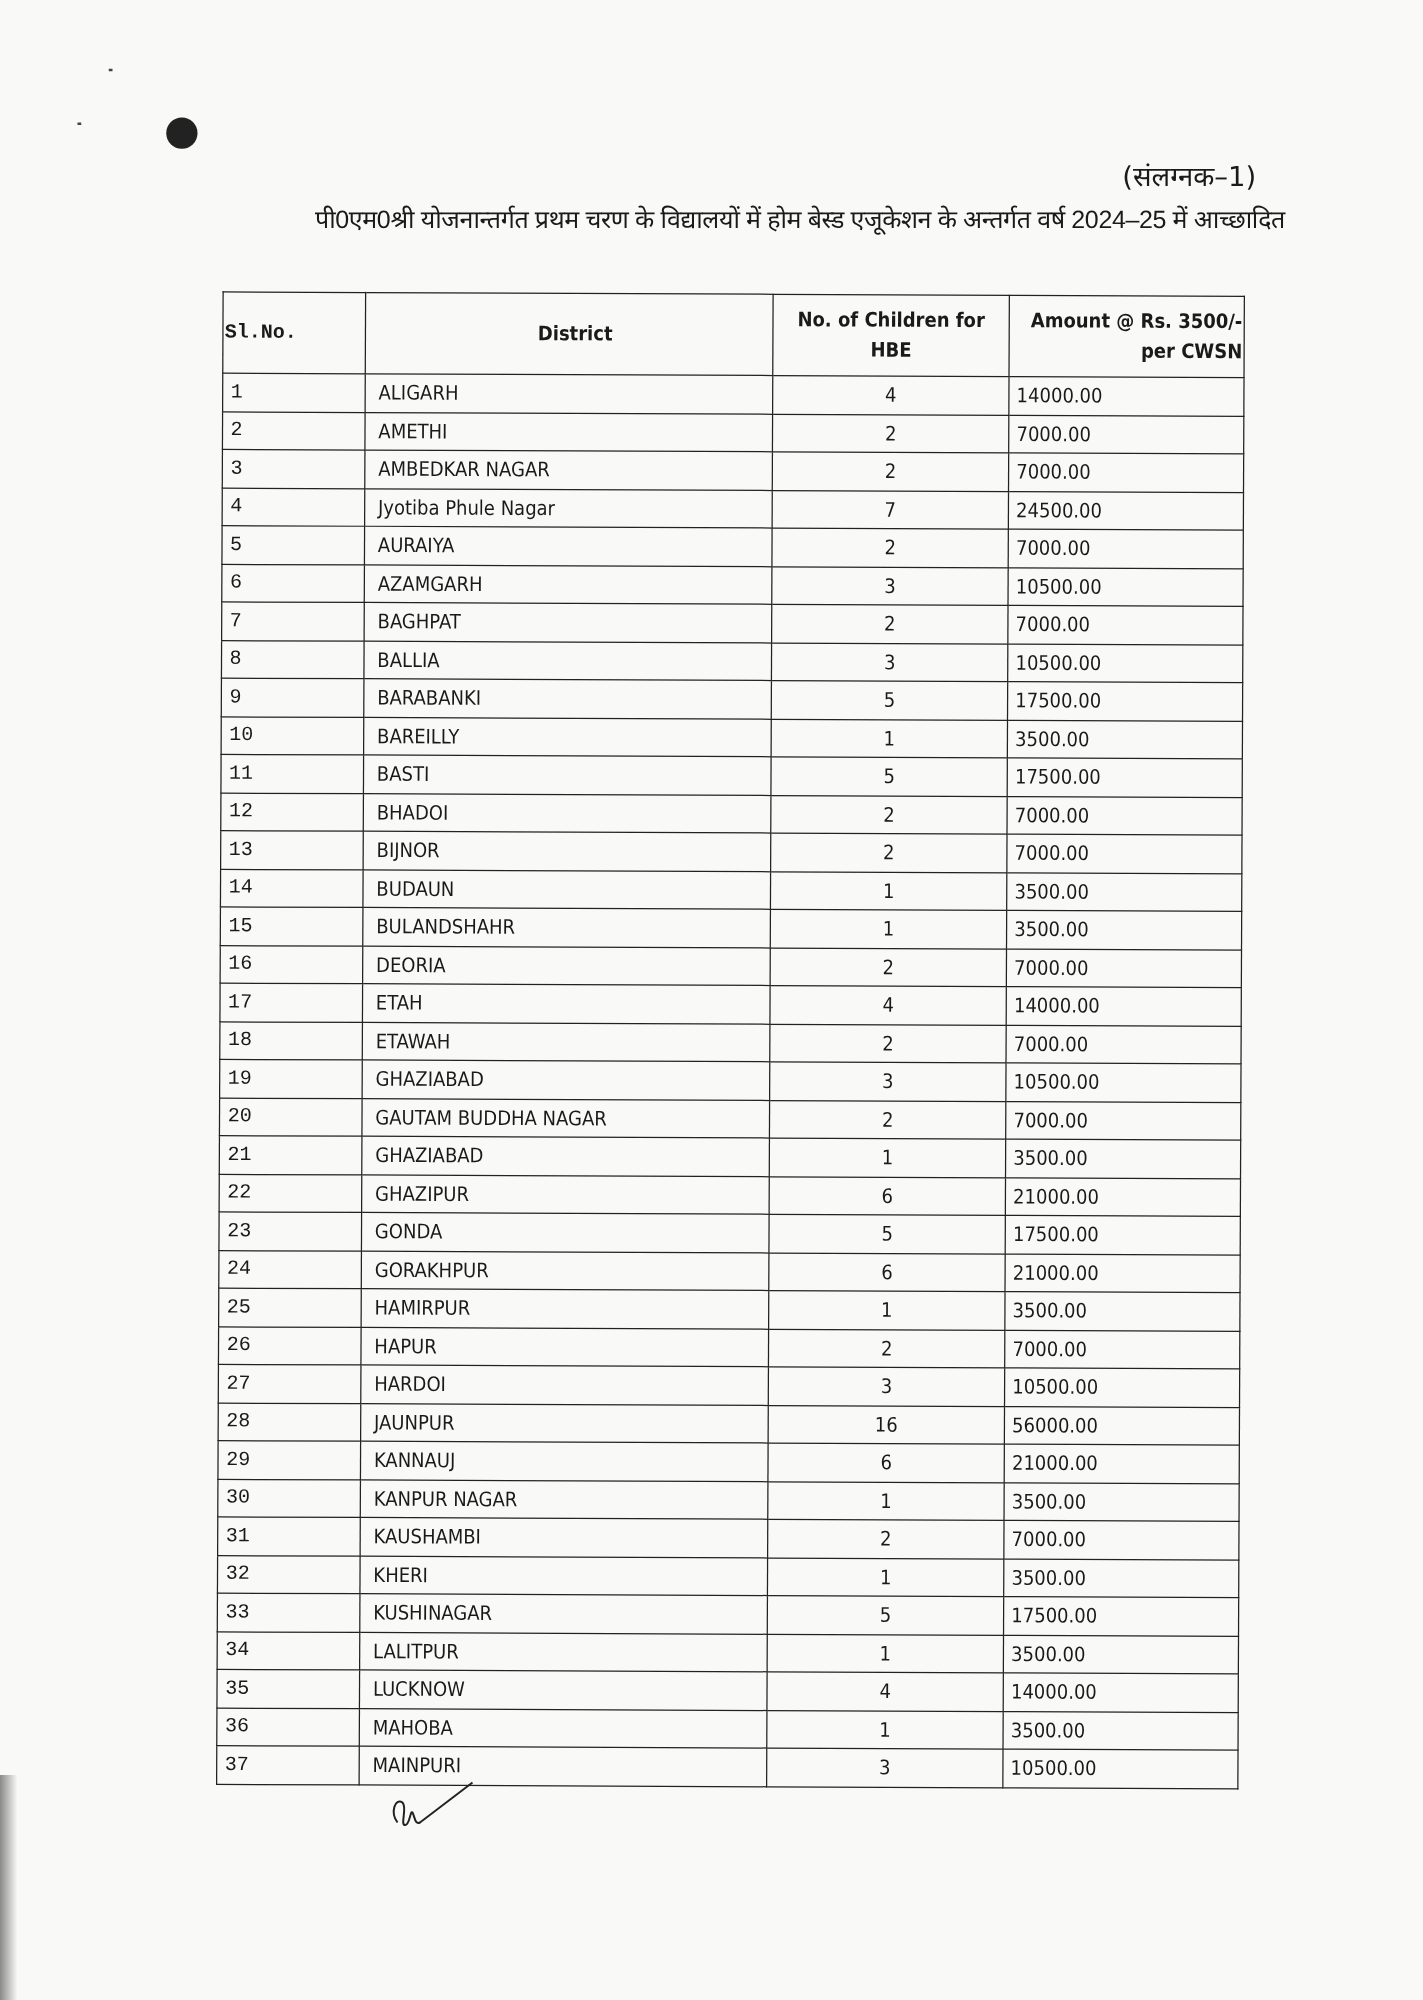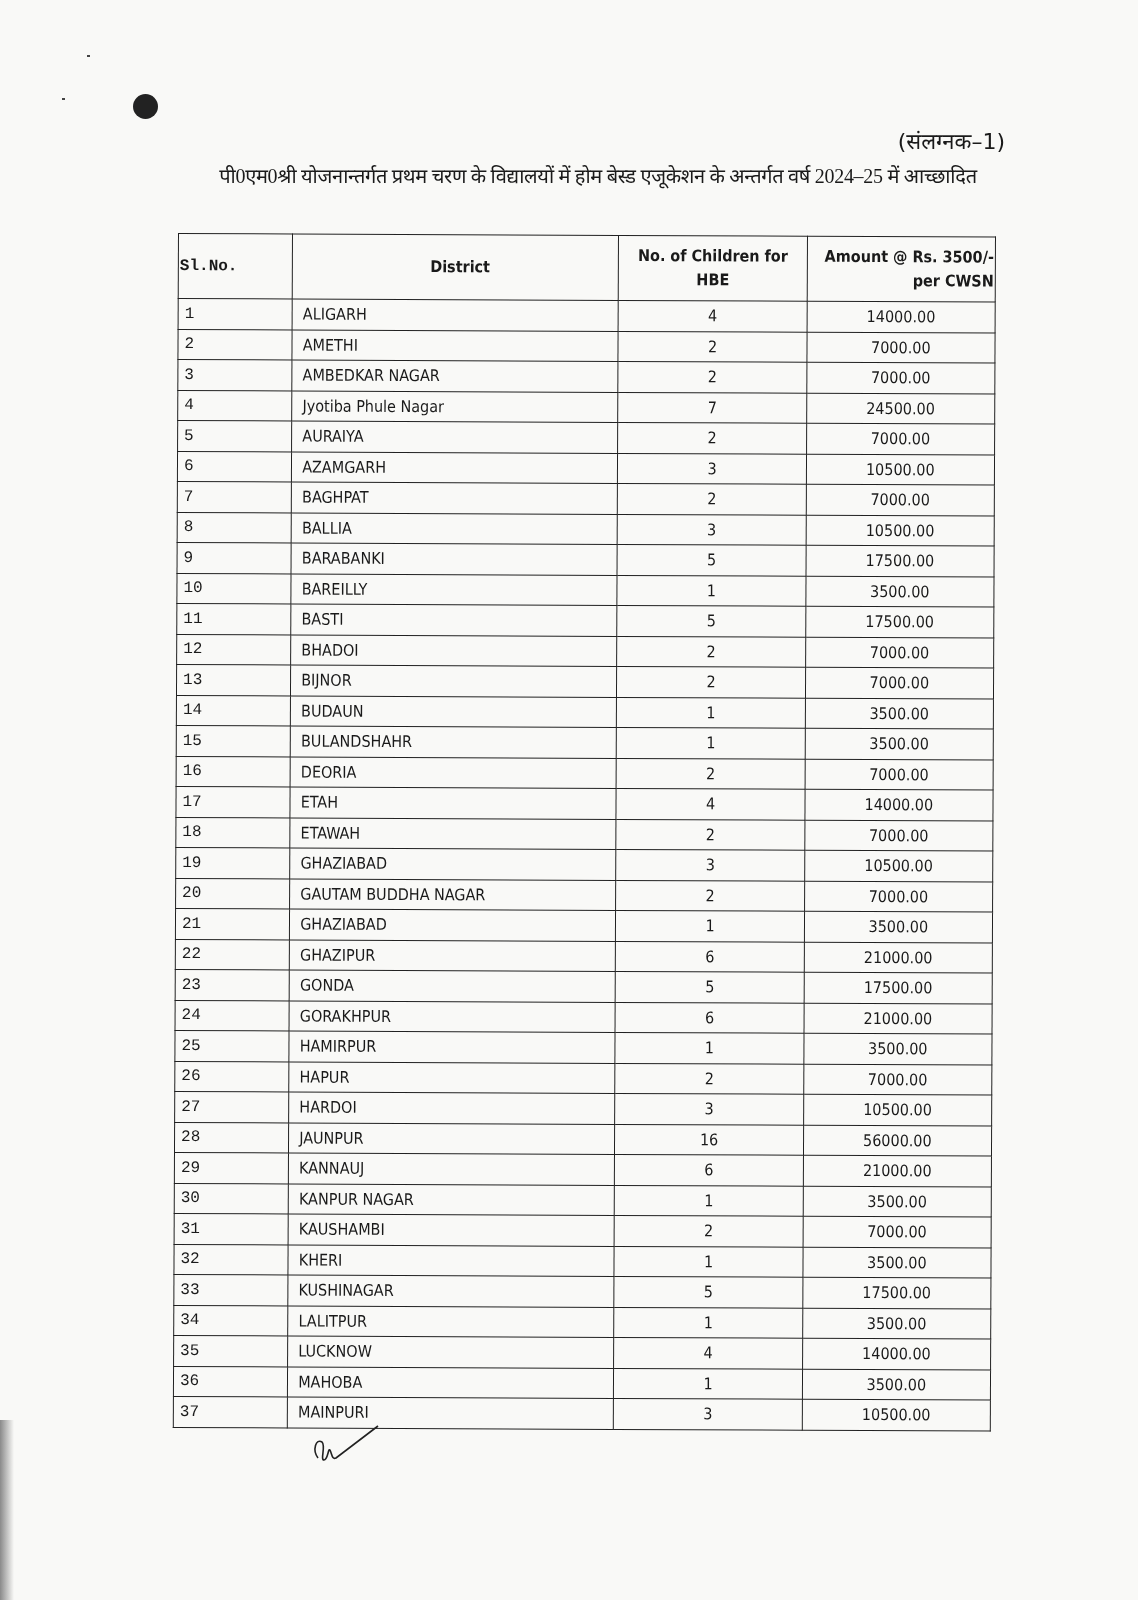--- a/index.html
+++ b/index.html
@@ -5,31 +5,31 @@
   html, body { margin: 0; padding: 0; }
   body {
     width: 1138px; height: 1600px; background: #f9f9f7; position: relative; overflow: hidden;
     font-family: "Liberation Sans", "DejaVu Sans", sans-serif; color: #1a1a1a;
   }
   .punch-hole { position: absolute; left: 133px; top: 94px; width: 25px; height: 25px; border-radius: 50%; background: #222; }
   .speck { position: absolute; width: 3px; height: 2px; background: #444; }
   .left-shadow { position: absolute; left: 0; bottom: 0; width: 14px; height: 180px;
     background: linear-gradient(to right, #8a8a8a, rgba(150,150,150,0)); }
   .annex { position: absolute; right: 133px; top: 125px; font-family: "DejaVu Sans", sans-serif; font-size: 22px; }
-  .title { position: absolute; left: 168px; width: 860px; top: 158px; font-family: Liberation Serif, serif;
-    font-size: 20px; text-align: center; line-height: 36px; letter-spacing: -0.3px; }
+  .title { position: absolute; left: 168px; width: 860px; top: 158px; font-family: Liberation Sans, sans-serif;
+    font-size: 20px; text-align: right; line-height: 36px; letter-spacing: -0.3px; }
   table { position: absolute; left: 178px; top: 233px; width: 818px; border-collapse: collapse;
     font-family: "DejaVu Sans Condensed", "DejaVu Sans", sans-serif; transform: rotate(0.25deg); transform-origin: top left; }
   th, td { border: 1px solid #222; font-size: 16px; }
   th { height: 62px; font-weight: bold; font-size: 16px; line-height: 24px; }
   td { height: 29.5px; padding: 0 6px; }
   .c-sl { width: 98px; text-align: left; font-family: Liberation Mono, monospace; }
   .c-dist { width: 300px; text-align: left; padding-left: 10px; }
   .c-num { width: 170px; text-align: center; }
-  .c-amt { width: 170px; text-align: center; }
+  .c-amt { width: 170px; text-align: left; }
   .signature { position: absolute; left: 310px; top: 1420px; width: 80px; height: 50px; }
 </style>
 </head>
 <body>
 
 <div class="punch-hole"></div>
 <div class="speck" style="left:87px;top:55px;"></div>
 <div class="speck" style="left:62px;top:98px;"></div>
 <div class="left-shadow"></div>
 

